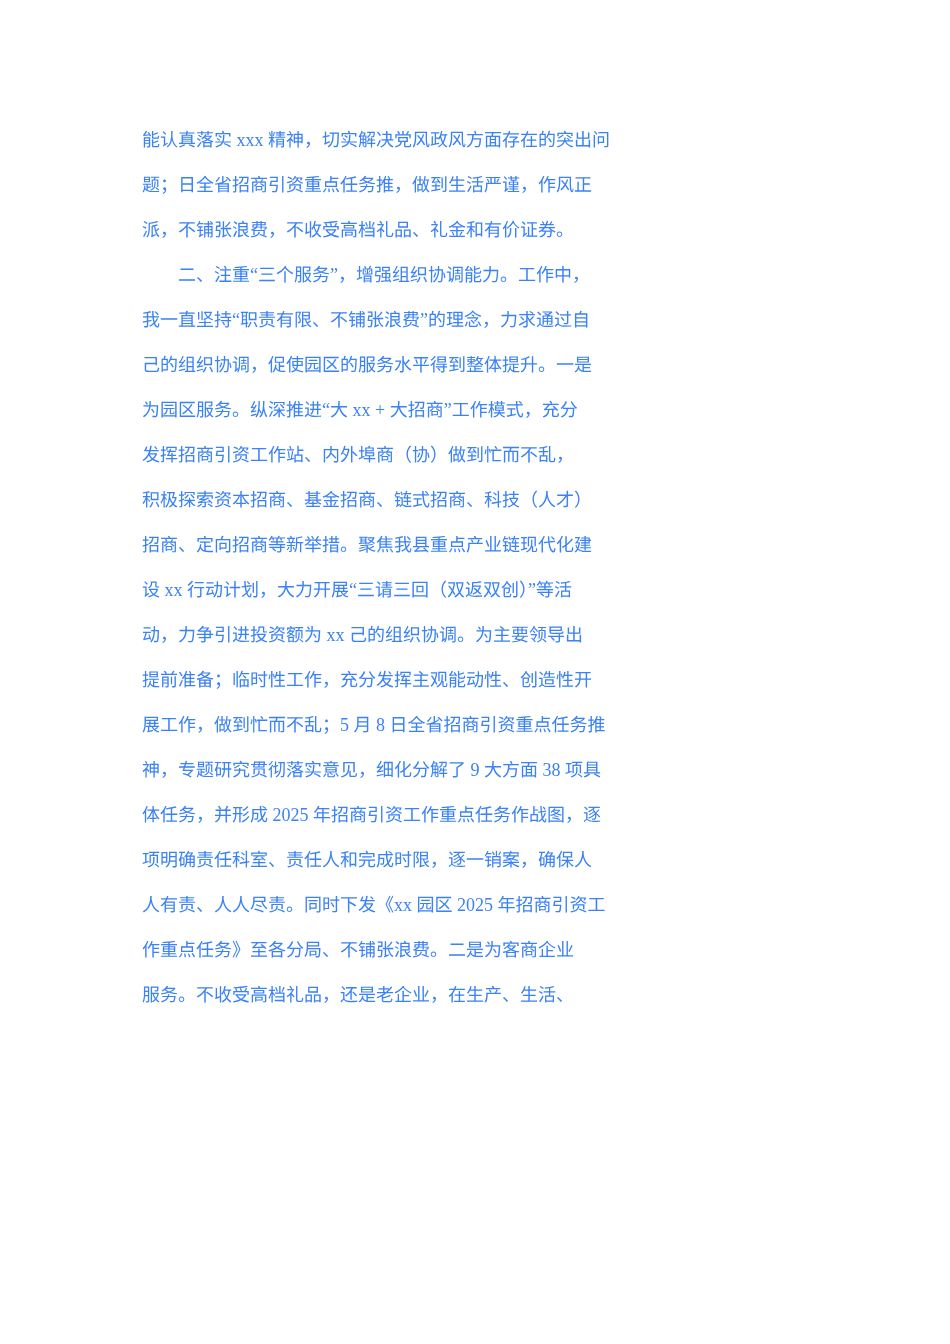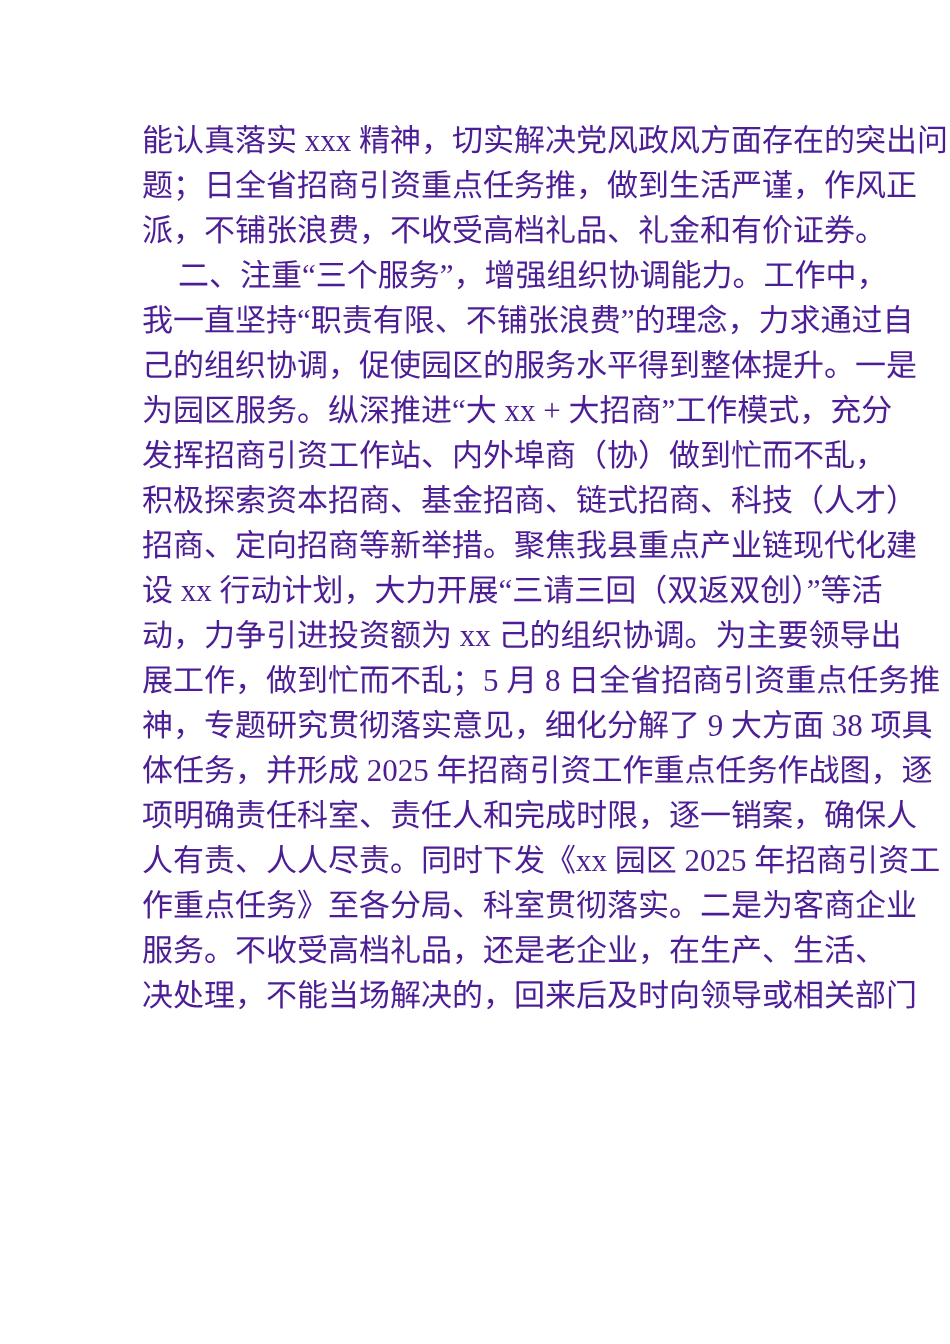--- a/index.html
+++ b/index.html
@@ -15,22 +15,22 @@
   .page {
     position: relative;
     width: 950px;
     height: 1344px;
     background: #ffffff;
     overflow: hidden;
     box-sizing: border-box;
     padding: 118px 100px 0 142px;
   }
   .body-text {
-    color: #4c1d95;
-    font-size: 31px;
+    color: #3b82f6;
+    font-size: 18px;
     line-height: 45px;
     letter-spacing: 0px;
   }
   .para {
     margin: 0;
     padding: 0;
   }
   .line {
     white-space: nowrap;
     height: 45px;
@@ -54,24 +54,24 @@
     <div class="para">
       <div class="line indent">二、注重“三个服务”，增强组织协调能力。工作中，</div>
       <div class="line">我一直坚持“职责有限、不铺张浪费”的理念，力求通过自</div>
       <div class="line">己的组织协调，促使园区的服务水平得到整体提升。一是</div>
       <div class="line">为园区服务。纵深推进“大 xx + 大招商”工作模式，充分</div>
       <div class="line">发挥招商引资工作站、内外埠商（协）做到忙而不乱，</div>
       <div class="line">积极探索资本招商、基金招商、链式招商、科技（人才）</div>
       <div class="line">招商、定向招商等新举措。聚焦我县重点产业链现代化建</div>
       <div class="line">设 xx 行动计划，大力开展“三请三回（双返双创）”等活</div>
       <div class="line">动，力争引进投资额为 xx 己的组织协调。为主要领导出</div>
+      <div class="line">提前准备；临时性工作，充分发挥主观能动性、创造性开</div>
       <div class="line">展工作，做到忙而不乱；5 月 8 日全省招商引资重点任务推</div>
       <div class="line">神，专题研究贯彻落实意见，细化分解了 9 大方面 38 项具</div>
       <div class="line">体任务，并形成 2025 年招商引资工作重点任务作战图，逐</div>
       <div class="line">项明确责任科室、责任人和完成时限，逐一销案，确保人</div>
       <div class="line">人有责、人人尽责。同时下发《xx 园区 2025 年招商引资工</div>
-      <div class="line">作重点任务》至各分局、科室贯彻落实。二是为客商企业</div>
+      <div class="line">作重点任务》至各分局、不铺张浪费。二是为客商企业</div>
       <div class="line">服务。不收受高档礼品，还是老企业，在生产、生活、</div>
-      <div class="line">决处理，不能当场解决的，回来后及时向领导或相关部门</div>
     </div>
 
   </div>
 </div>
 
 </body></html>

